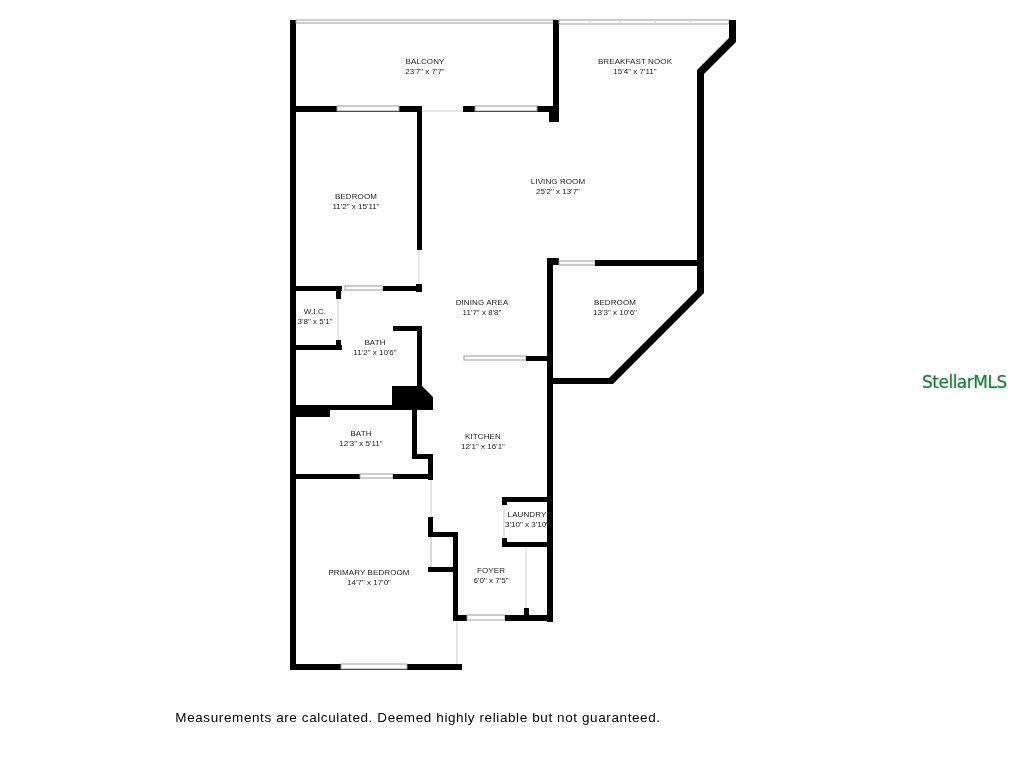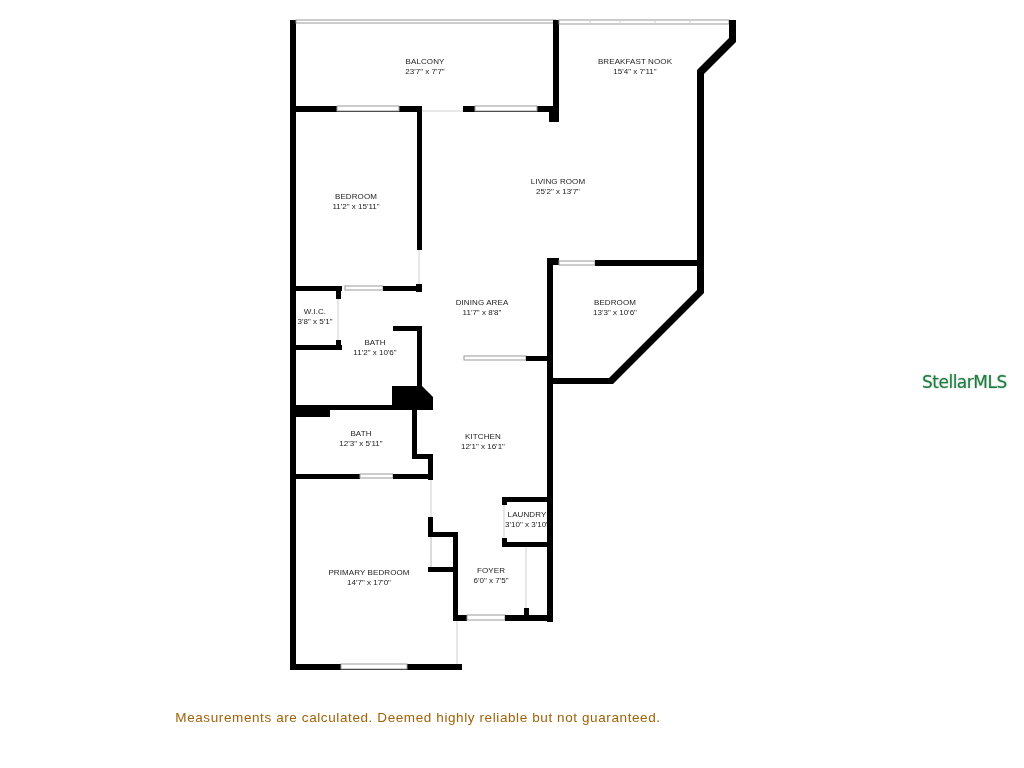--- a/index.html
+++ b/index.html
@@ -3,21 +3,21 @@
   <meta charset="utf-8">
   <style>
     html, body { margin: 0; padding: 0; background: #ffffff; }
     body { width: 1024px; height: 768px; position: relative; overflow: hidden; font-family: "Liberation Sans", sans-serif; }
     #plan { position: absolute; left: 0; top: 0; width: 1024px; height: 768px; }
     .wall { fill: #000000; }
     .win { fill: #ffffff; stroke: #9a9a9a; stroke-width: 1; }
     .thin { stroke: #cfcfcf; stroke-width: 1; fill: none; }
     .room-name { font-family: "Liberation Sans", sans-serif; font-size: 8px; fill: #222222; text-anchor: middle; letter-spacing: 0.1px; }
     .room-dim { font-family: "Liberation Sans", sans-serif; font-size: 8px; fill: #222222; text-anchor: middle; }
-    .disclaimer { position: absolute; left: 0; top: 710px; width: 836px; text-align: center; font-family: "Liberation Sans", sans-serif; font-size: 13.5px; color: #a16207; letter-spacing: 0.6px; }
+    .disclaimer { position: absolute; left: 0; top: 710px; width: 836px; text-align: center; font-family: "Liberation Sans", sans-serif; font-size: 13.5px; color: #000000; letter-spacing: 0.6px; }
     .watermark { position: absolute; left: 922px; top: 372px; font-family: "DejaVu Sans", sans-serif; font-size: 17px; color: #15803d; text-shadow: 0 0 2px #bdbdbd, 0 0 1px #cfcfcf; letter-spacing: -0.5px; }
   </style>
 </head>
 <body>
 
 <svg id="plan" viewBox="0 0 1024 768" xmlns="http://www.w3.org/2000/svg">
   <g>
 
     <rect class="wall" x="290" y="20" width="6" height="650"></rect>
 

